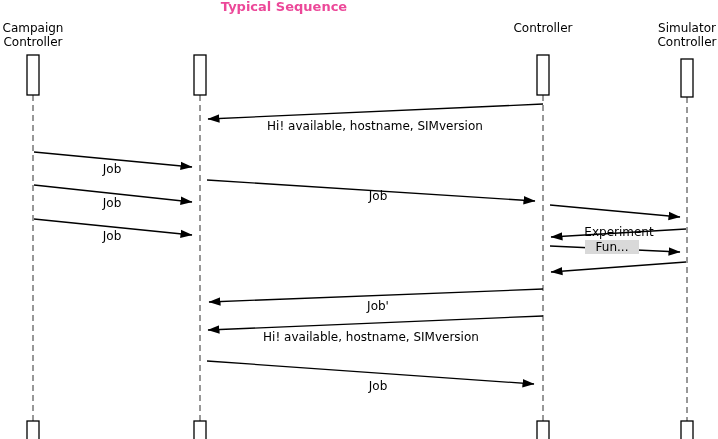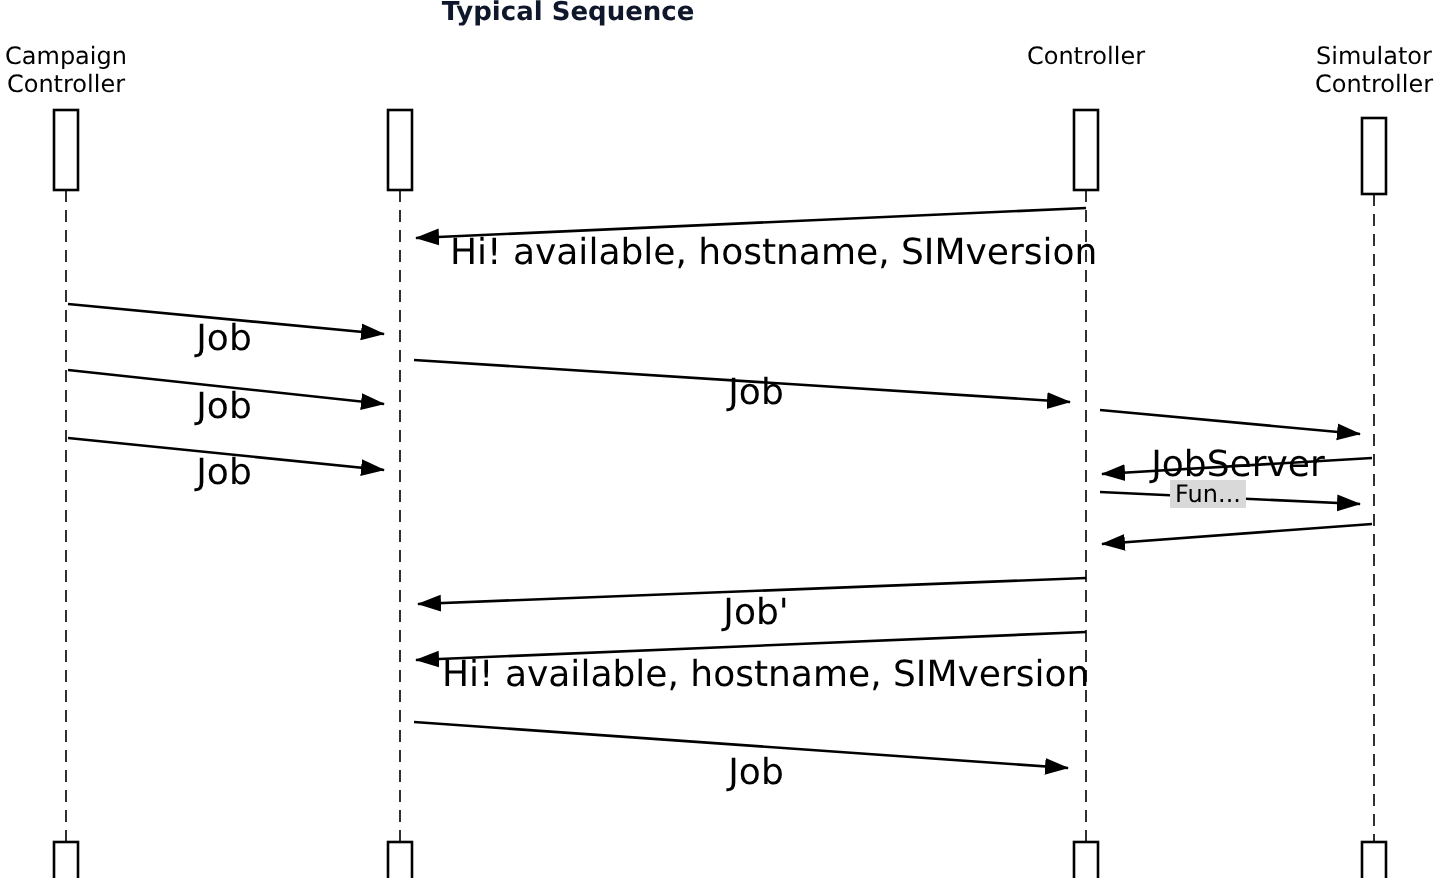--- a/index.html
+++ b/index.html
@@ -14,21 +14,21 @@
     height: 439px;
     background: #ffffff;
     overflow: hidden;
   }
   .canvas svg {
     position: absolute;
     left: 0; top: 0;
   }
   .lbl {
     position: absolute;
-    font-size: 18px;
+    font-size: 12px;
     line-height: 13px;
     text-align: center;
     white-space: nowrap;
   }
   .title {
     font-size: 13px;
     font-weight: bold;
   }
   .participant {
     position: absolute;
@@ -95,38 +95,38 @@
     <line class="msg" x1="550" y1="205" x2="680" y2="217" marker-end="url(#arrowhead)"></line>
     <line class="msg" x1="34" y1="219" x2="192" y2="235" marker-end="url(#arrowhead)"></line>
     <line class="msg" x1="686" y1="229" x2="551" y2="237" marker-end="url(#arrowhead)"></line>
     <line class="msg" x1="550" y1="246" x2="680" y2="252" marker-end="url(#arrowhead)"></line>
     <line class="msg" x1="686" y1="262" x2="551" y2="272" marker-end="url(#arrowhead)"></line>
     <line class="msg" x1="543" y1="289" x2="209" y2="302" marker-end="url(#arrowhead)"></line>
     <line class="msg" x1="543" y1="316" x2="208" y2="330" marker-end="url(#arrowhead)"></line>
     <line class="msg" x1="207" y1="361" x2="534" y2="384" marker-end="url(#arrowhead)"></line>
   </svg>
 
-  <div class="lbl title" style="left: 0px; width: 568px; color: #0f172a;">Typical Sequence</div>
+  <div class="lbl title" style="left: 0px; width: 568px; color: #ec4899;">Typical Sequence</div>
 
   <div class="participant" style="left:-3px; top:21px; width:72px;">
     <div>Campaign</div>
     <div>Controller</div>
   </div>
   <div class="participant" style="left:493px; top:21px; width:100px;">
     <div>Controller</div>
   </div>
   <div class="participant" style="left:639px; top:21px; width:96px;">
     <div>Simulator</div>
     <div>Controller</div>
   </div>
 
   <div class="lbl" style="left:225px; top:120px; width:300px;">Hi! available, hostname, SIMversion</div>
   <div class="lbl" style="left:82px; top:163px; width:60px;">Job</div>
   <div class="lbl" style="left:348px; top:190px; width:60px;">Job</div>
   <div class="lbl" style="left:82px; top:197px; width:60px;">Job</div>
   <div class="lbl" style="left:82px; top:230px; width:60px;">Job</div>
-  <div class="lbl" style="left:569px; top:226px; width:100px;">JobServer</div>
-  <div class="note-box" style="left: 585px; top: 240px; width: 38px; height: 14px; background: rgb(217, 217, 217);">Fun...</div>
+  <div class="lbl" style="left:569px; top:226px; width:100px;">Experiment</div>
+  <div class="note-box" style="left: 585px; top: 240px; width: 54px; height: 14px; background: rgb(217, 217, 217);">Fun...</div>
   <div class="lbl" style="left:348px; top:300px; width:60px;text-align:center;">Job'</div>
   <div class="lbl" style="left:221px; top:331px; width:300px;">Hi! available, hostname, SIMversion</div>
   <div class="lbl" style="left:348px; top:380px; width:60px;">Job</div>
 
 </div>
 
 </body></html>

